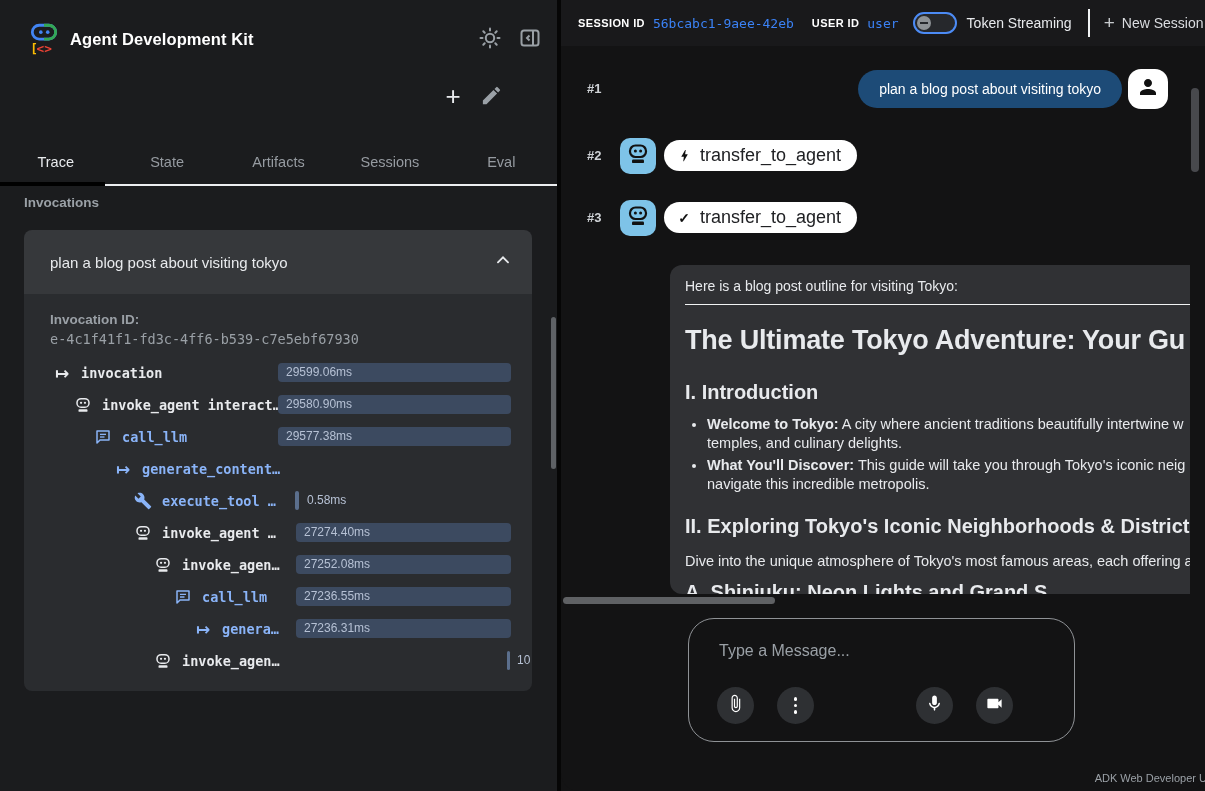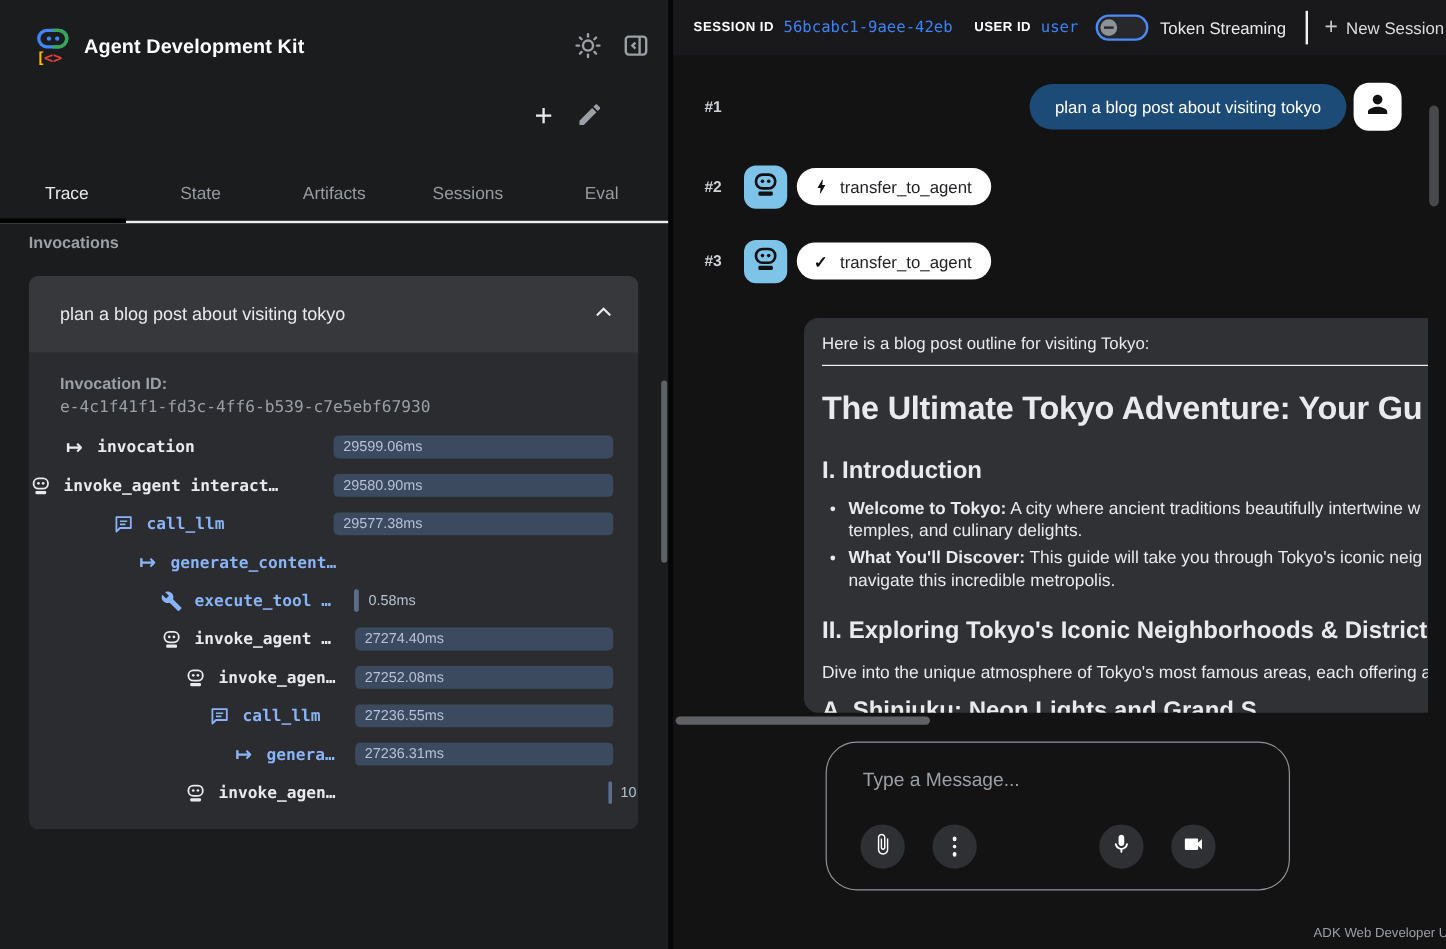--- a/index.html
+++ b/index.html
@@ -64,21 +64,21 @@
   .vdivider { width:2px; height:28px; background:#f1f3f4; margin:0 14px 0 16px; }
   .new-session { display:flex; align-items:center; color:#dadce0; font-size:14px; cursor:pointer; white-space:nowrap; }
   .new-session .plus { font-size:19px; margin-right:7px; font-weight:normal; color:#c7cacd; }
 
   .msg-index { position:absolute; font-size:13px; font-weight:bold; color:#cfd2d6; }
   .user-bubble { position:absolute; right:83px; top:70px; height:38px; line-height:38px; padding:0 21px; background:#1d4b77; border-radius:19px; color:#ffffff; font-size:14px; white-space:nowrap; }
   .user-avatar { position:absolute; left:567px; top:69px; width:40px; height:40px; border-radius:13px; background:#ffffff; display:flex; align-items:center; justify-content:center; }
   .bot-avatar { position:absolute; left:59px; width:36px; height:36px; border-radius:10px; background:#7ec3e8; display:flex; align-items:center; justify-content:center; }
   .event-chip { position:absolute; left:103px; height:31px; background:#ffffff; border-radius:16px; display:flex; align-items:center; padding:0 16px 0 12px; cursor:pointer; }
   .event-chip .chip-ic { width:16px; height:16px; margin-right:8px; display:flex; align-items:center; justify-content:center; }
-  .event-chip .chip-text { font-size:14px; color:#202124; white-space:nowrap; }
+  .event-chip .chip-text { font-size:18px; color:#202124; white-space:nowrap; }
   .check-glyph { font-size:14px; color:#111; font-weight:bold; line-height:16px; }
 
   .response-card { position:absolute; left:109px; top:265px; width:520px; height:329px; background:#303134; border-radius:12px 0 0 12px; overflow:hidden; padding:13px 0 0 15px; color:#e8eaed; }
   .resp-intro { font-size:14px; }
   .resp-hr { margin-top:10px; width:700px; height:1px; background:#f1f3f4; }
   .resp-h1 { margin-top:20px; font-size:27px; font-weight:bold; white-space:nowrap; letter-spacing:-0.2px; }
   .resp-h2 { margin-top:25px; font-size:20px; font-weight:bold; white-space:nowrap; }
   .resp-ul { margin:11px 0 0 0; padding-left:22px; }
   .resp-ul li { font-size:14.5px; line-height:19px; margin-bottom:3px; }
   .li-l1 { white-space:nowrap; }
@@ -180,21 +180,21 @@
         <div class="inv-id-label">Invocation ID:</div>
         <div class="inv-id-value mono">e-4c1f41f1-fd3c-4ff6-b539-c7e5ebf67930</div>
 
         <div class="trow" style="padding-left:28px">
           <span class="ticon c-white">
               <span class="arrow-glyph">↦</span>
             </span>
           <span class="tlabel c-white">invocation</span>
           <div class="tbar" style="left:254px;width:233px"><span>29599.06ms</span></div>
         </div>
-        <div class="trow" style="">
+        <div class="trow" style="padding-left:49px">
           <span class="ticon c-white">
             <svg viewBox="0 0 24 24" style="color:#e8eaed">
                 <rect x="4" y="3.5" width="16" height="11.5" rx="5.5" fill="none" stroke="currentColor" stroke-width="2"></rect>
                 <circle cx="9.4" cy="9" r="1.5" fill="currentColor"></circle>
                 <circle cx="14.6" cy="9" r="1.5" fill="currentColor"></circle>
                 <rect x="6" y="17.5" width="12" height="3.6" rx="1.2" fill="currentColor"></rect>
               </svg>
           </span>
           <span class="tlabel c-white">invoke_agent interact…</span>
           <div class="tbar" style="left:254px;width:233px"><span>29580.90ms</span></div>

